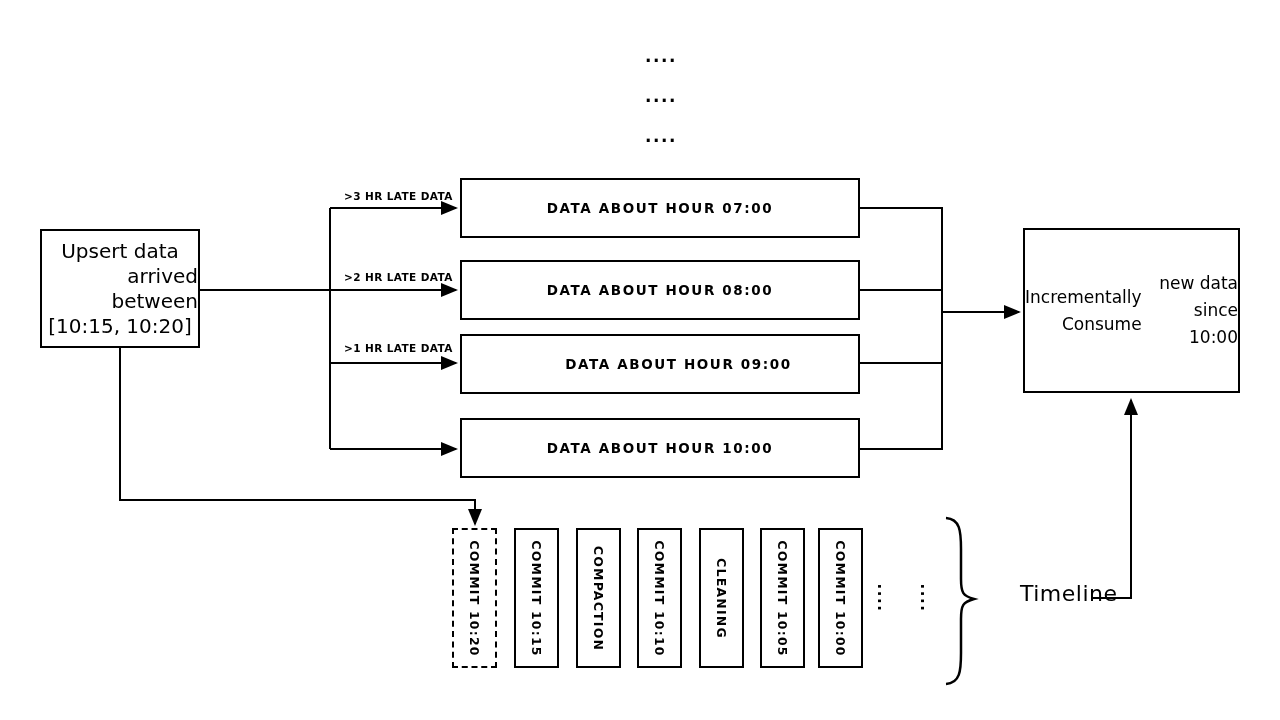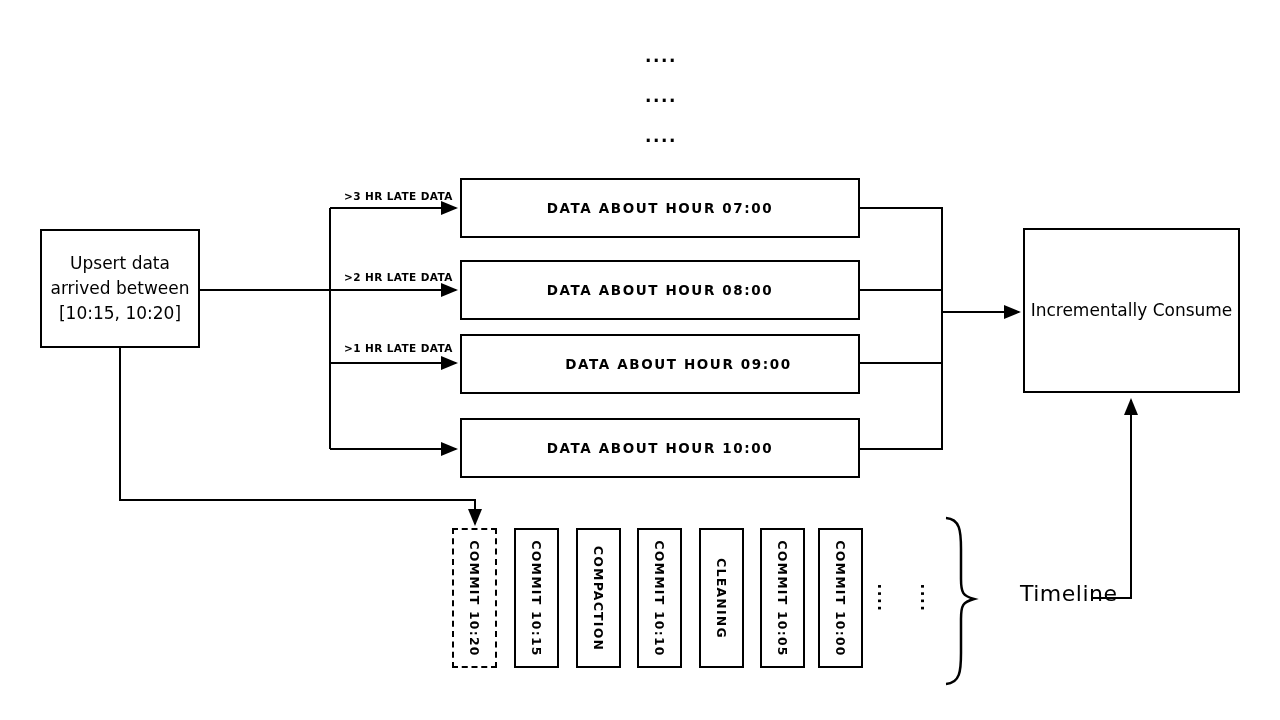--- a/index.html
+++ b/index.html
@@ -31,21 +31,21 @@
     background: #ffffff;
     display: flex;
     align-items: center;
     justify-content: center;
     text-align: right;
   }
   .upsert-box {
     left: 40px; top: 229px;
     width: 160px; height: 119px;
     flex-direction: column;
-    font-size: 17px;
+    font-size: 20px;
     line-height: 25px;
   }
   .hour-box {
     left: 460px;
     width: 400px; height: 60px;
     font-weight: bold;
     font-size: 13.5px;
     letter-spacing: 1.6px;
     white-space: nowrap;
   }
@@ -166,20 +166,21 @@
   </div>
   <div class="box hour-box" style="top:334px;padding-left:37px;">
     <span>DATA ABOUT HOUR 09:00</span>
   </div>
   <div class="box hour-box" style="top:418px;">
     <span>DATA ABOUT HOUR 10:00</span>
   </div>
 
   <div class="box consume-box">
     <span>Incrementally Consume</span>
+    <span>new data since 10:00</span>
   </div>
 
   <div class="box commit-box dashed" style="left:452px;">
     <span class="vtext">COMMIT 10:20</span>
   </div>
   <div class="box commit-box" style="left:514px;">
     <span class="vtext">COMMIT 10:15</span>
   </div>
   <div class="box commit-box" style="left:576px;">
     <span class="vtext">COMPACTION</span>

